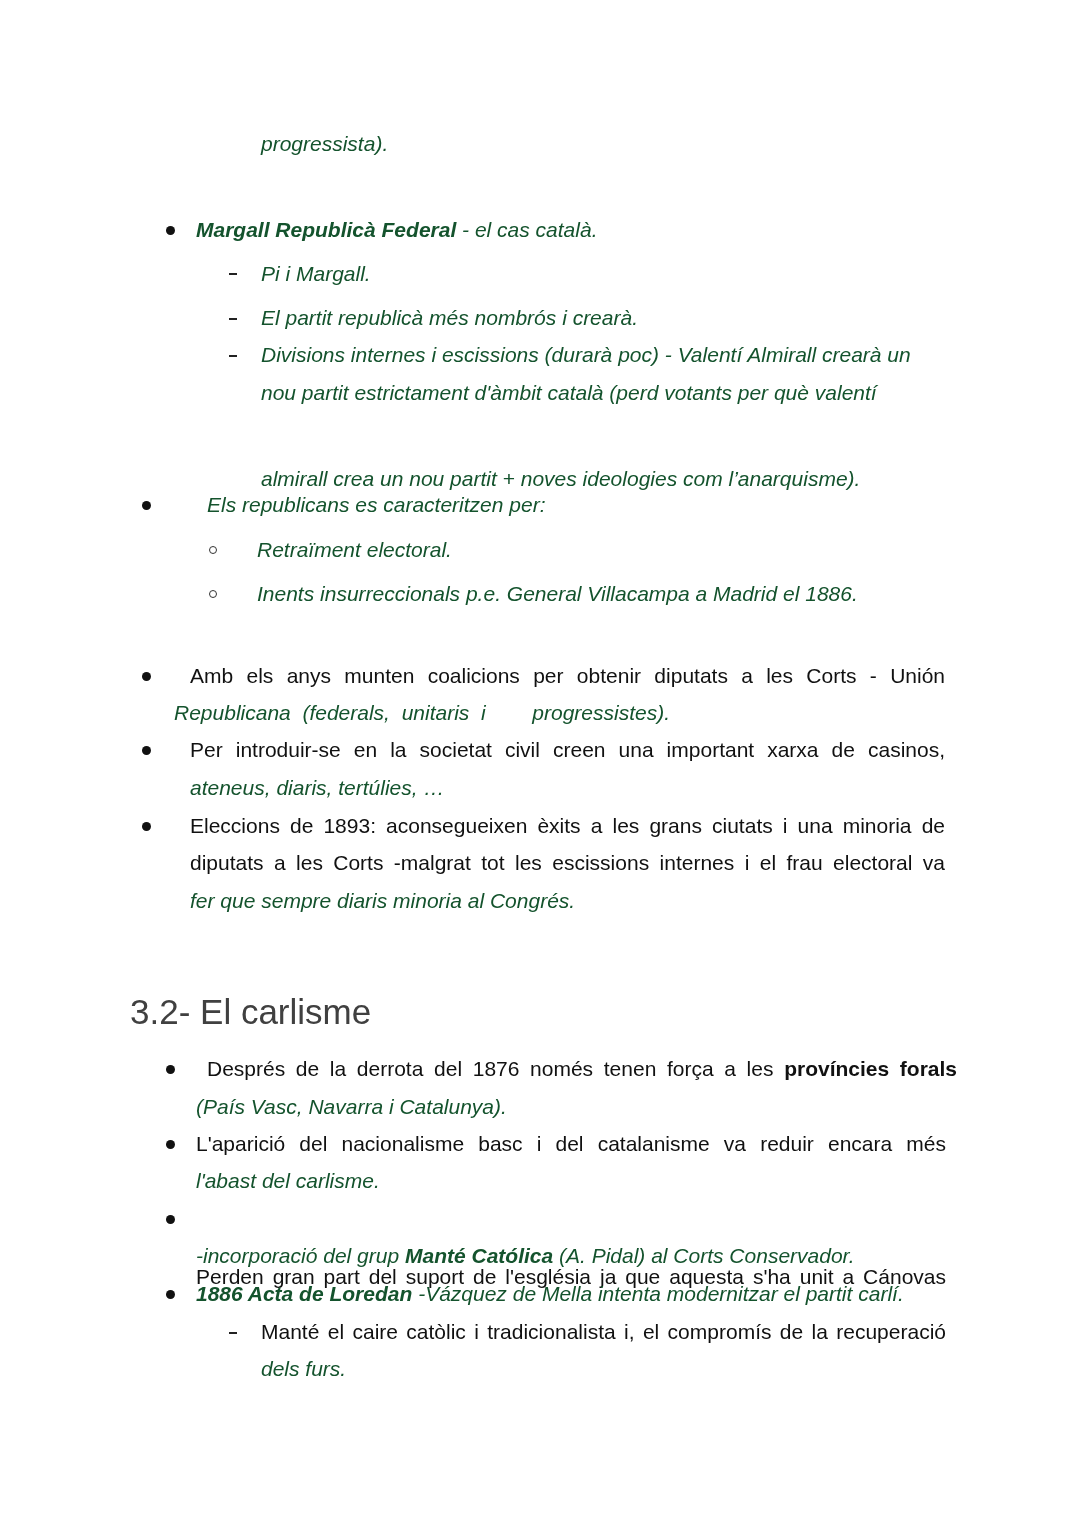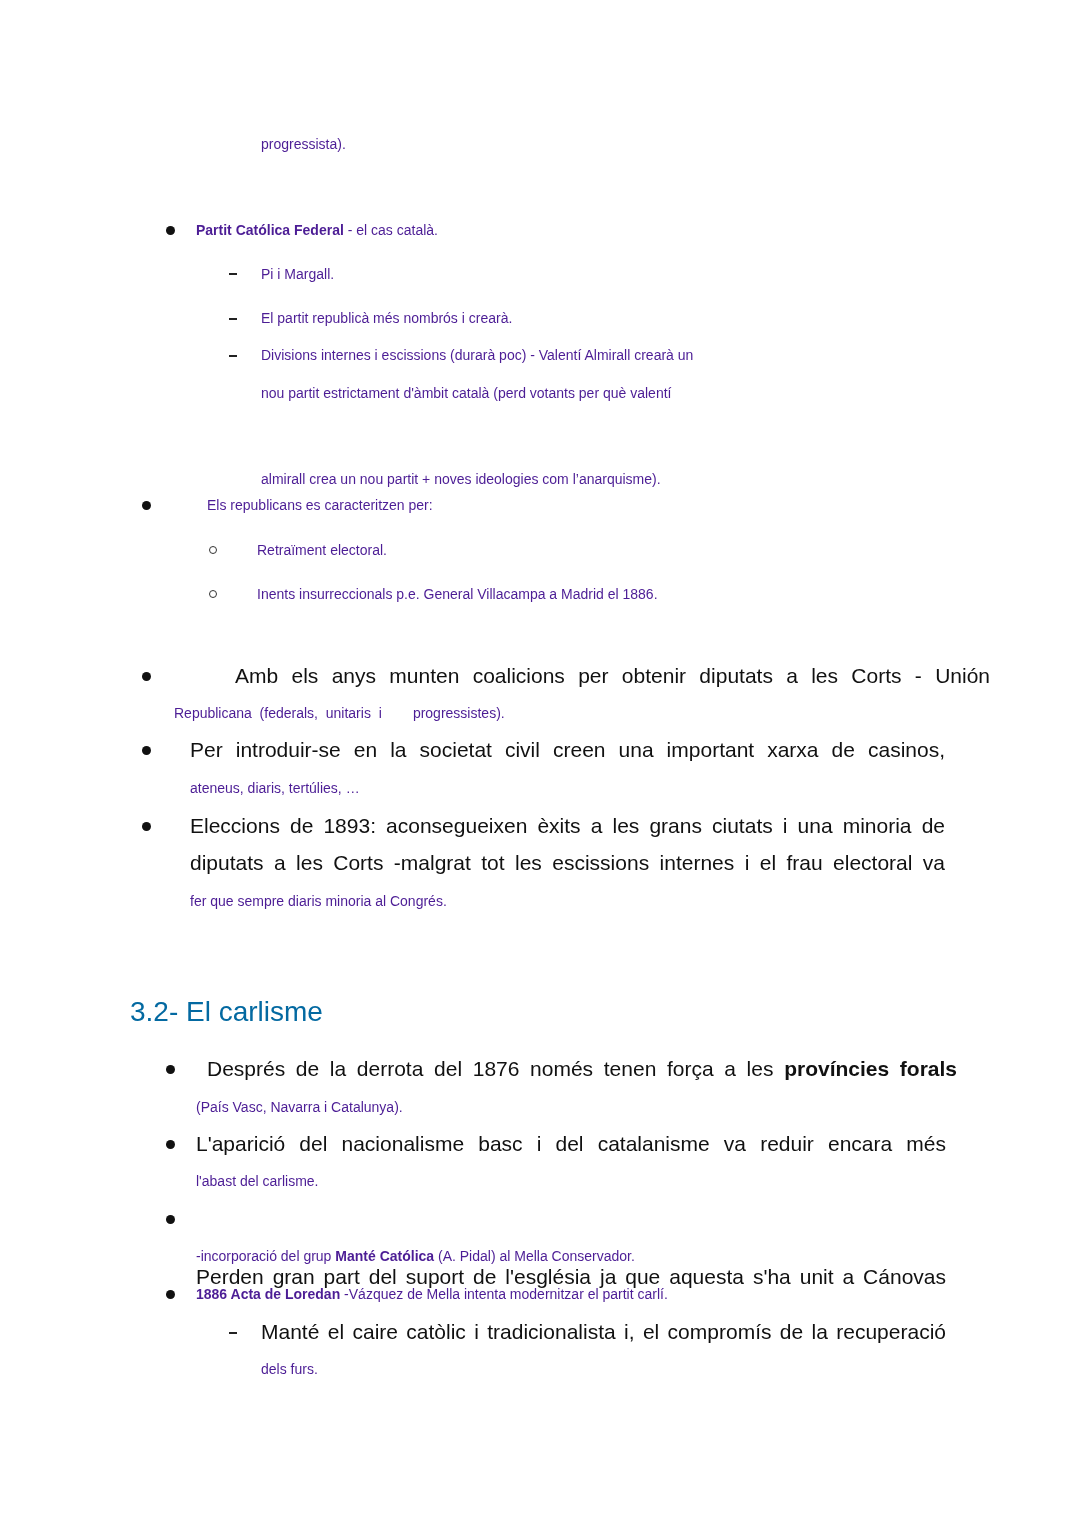--- a/index.html
+++ b/index.html
@@ -10,24 +10,25 @@
     body {
       width: 1080px;
       height: 1525px;
       position: relative;
       overflow: hidden;
       font-family: "Liberation Sans", sans-serif;
       color: #000000;
     }
     .line {
       position: absolute;
-      font-size: 14px;
+      font-size: 21px;
       line-height: 26px;
       white-space: nowrap;
-      color: #4c1d95;
+      color: #14532d;
+      font-style: italic;
     }
     .just {
       position: absolute;
       font-size: 21px;
       line-height: 26px;
       text-align: justify;
       text-align-last: justify;
       white-space: normal;
       color: #111111;
     }
@@ -47,34 +48,34 @@
       box-sizing: border-box;
     }
     .dash {
       position: absolute;
       width: 8px;
       height: 2px;
       background: #222222;
     }
     .heading {
       position: absolute;
-      font-size: 28px;
+      font-size: 35px;
       line-height: 34px;
-      color: #0369a1;
+      color: #404040;
       white-space: nowrap;
     }
     b { font-weight: bold; }
   </style>
 </head>
 <body>
 
 <div class="line" style="left:261px; top:131px;">progressista).</div>
 
 <div class="bullet" style="left:166px; top:226px;"></div>
-<div class="line" style="left:196px; top:217px;"><b>Partit Católica Federal</b><span> - el cas català.</span></div>
+<div class="line" style="left:196px; top:217px;"><b>Margall Republicà Federal</b><span> - el cas català.</span></div>
 
 <div class="dash" style="left:229px; top:273px;"></div>
 <div class="line" style="left:261px; top:261px;">Pi i Margall.</div>
 
 <div class="dash" style="left:229px; top:318px;"></div>
 <div class="line" style="left:261px; top:305px;">El partit republicà més nombrós i crearà.</div>
 
 <div class="dash" style="left:229px; top:355px;"></div>
 <div class="line" style="left:261px; top:342px;">Divisions internes i escissions (durarà poc) - Valentí Almirall crearà un</div>
 <div class="line" style="left:261px; top:380px;">nou partit estrictament d'àmbit català (perd votants per què valentí</div>
@@ -83,21 +84,21 @@
 <div class="bullet" style="left:142px; top:501px;"></div>
 <div class="line" style="left:191px; top:492px;margin-left:16px;">Els republicans es caracteritzen per:</div>
 
 <div class="circle" style="left:209px; top:546px;"></div>
 <div class="line" style="left:257px; top:537px;">Retraïment electoral.</div>
 
 <div class="circle" style="left:209px; top:590px;"></div>
 <div class="line" style="left:257px; top:581px;">Inents insurreccionals p.e. General Villacampa a Madrid el 1886.</div>
 
 <div class="bullet" style="left:142px; top:672px;"></div>
-<div class="just" style="left:190px; top:663px; width:755px;margin-left:45px;">Amb els anys munten coalicions per obtenir diputats a les Corts - Unión</div>
+<div class="just" style="left:190px; top:663px; width:755px;">Amb els anys munten coalicions per obtenir diputats a les Corts - Unión</div>
 <div class="line" style="left:174px; top:700px; white-space:pre;">Republicana  (federals,  unitaris  i        progressistes).</div>
 
 <div class="bullet" style="left:142px; top:746px;"></div>
 <div class="just" style="left:190px; top:737px; width:755px;">Per introduir-se en la societat civil creen una important xarxa de casinos,</div>
 <div class="line" style="left:190px; top:775px;">ateneus, diaris, tertúlies, …</div>
 
 <div class="bullet" style="left:142px; top:822px;"></div>
 <div class="just" style="left:190px; top:813px; width:755px;">Eleccions de 1893: aconsegueixen èxits a les grans ciutats i una  minoria  de</div>
 <div class="just" style="left:190px; top:850px; width:755px;">diputats  a  les  Corts  -malgrat  tot  les escissions internes i el frau electoral va</div>
 <div class="line" style="left:190px; top:888px;">fer que sempre diaris minoria al Congrés.</div>
@@ -107,20 +108,20 @@
 <div class="bullet" style="left:166px; top:1065px;"></div>
 <div class="just" style="left:207px; top:1056px; width:750px;"><span>Després de la derrota del 1876 només tenen força a les </span><b>províncies forals</b></div>
 <div class="line" style="left:196px; top:1094px;">(País Vasc, Navarra i Catalunya).</div>
 
 <div class="bullet" style="left:166px; top:1140px;"></div>
 <div class="just" style="left:196px; top:1131px; width:750px;">L'aparició del nacionalisme basc i del catalanisme va reduir encara més</div>
 <div class="line" style="left:196px; top:1168px;">l'abast del carlisme.</div>
 
 <div class="bullet" style="left:166px; top:1215px;"></div>
 <div class="just" style="left:196px; top:1264px; width:750px;">Perden gran part del suport de l'església ja que aquesta s'ha unit a Cánovas</div>
-<div class="line" style="left:196px; top:1243px;"><span>-incorporació del grup </span><b>Manté Católica</b><span> (A. Pidal) al Mella Conservador.</span></div>
+<div class="line" style="left:196px; top:1243px;"><span>-incorporació del grup </span><b>Manté Católica</b><span> (A. Pidal) al Corts Conservador.</span></div>
 
 <div class="bullet" style="left:166px; top:1290px;"></div>
 <div class="line" style="left:196px; top:1281px;"><b>1886 Acta de Loredan</b><span> -Vázquez de Mella intenta modernitzar el partit carlí.</span></div>
 
 <div class="dash" style="left:229px; top:1332px;"></div>
 <div class="just" style="left:261px; top:1319px; width:685px;">Manté el caire catòlic i tradicionalista i, el compromís de la recuperació</div>
 <div class="line" style="left:261px; top:1356px;">dels furs.</div>
 
 </body></html>

